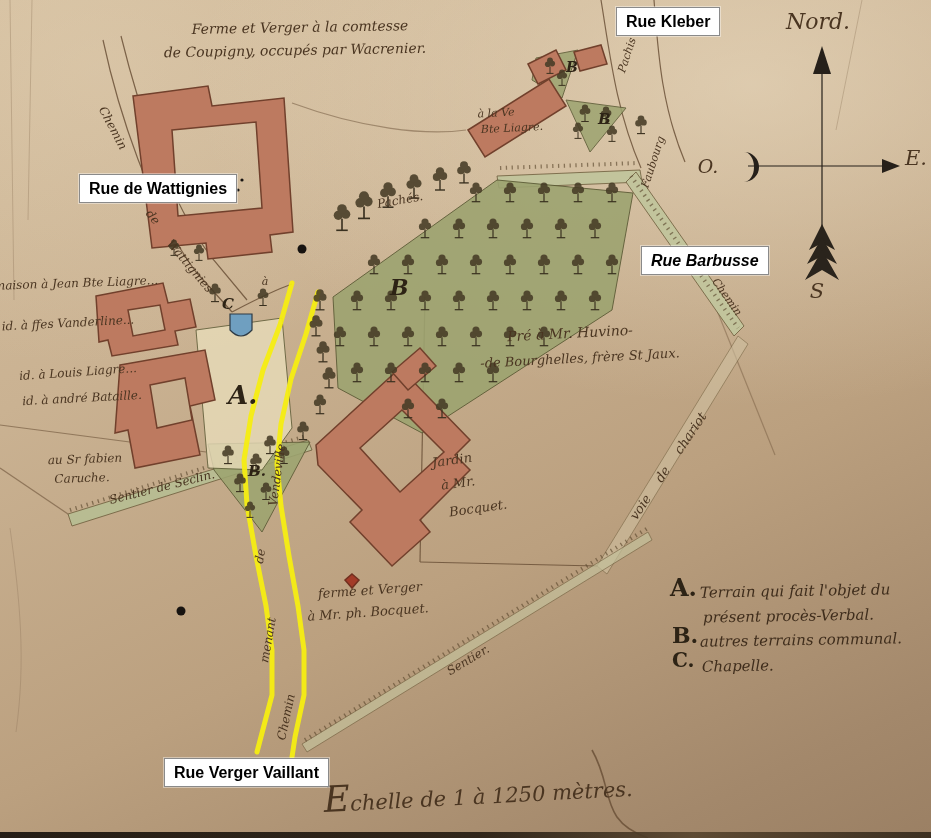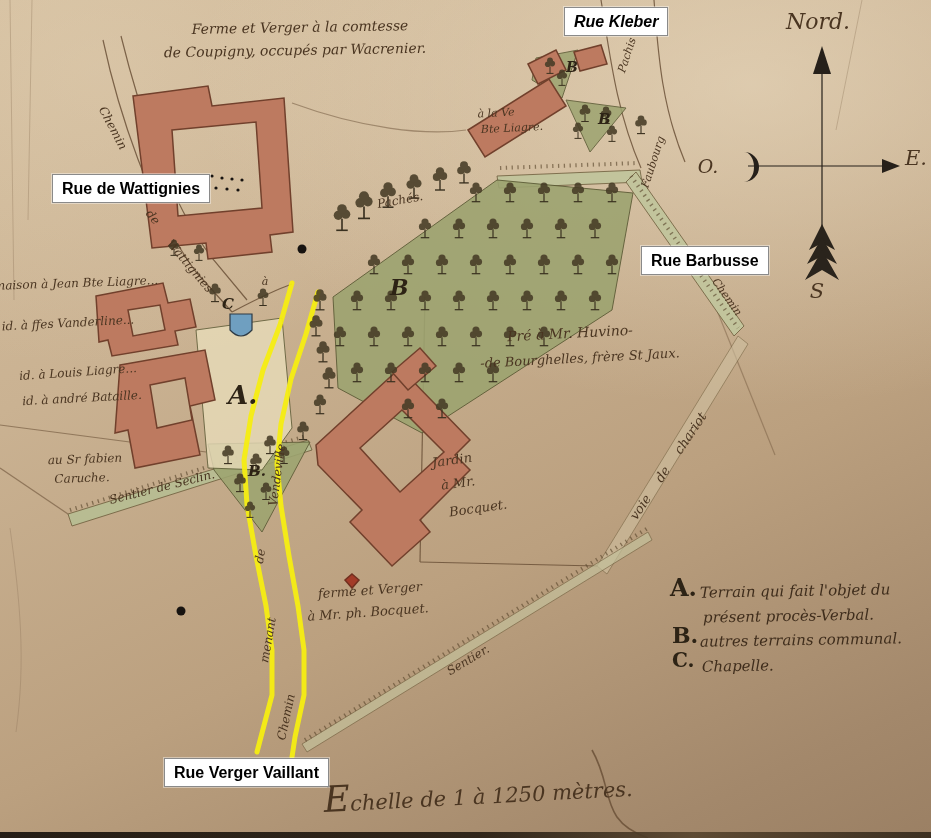--- a/index.html
+++ b/index.html
@@ -285,19 +285,19 @@
   <div class="marker" style="left:670px;top:576px;font-size:24px;font-style:normal;">A.</div>
   <div class="legend-line" style="left:700px;top:582px;font-size:15px;transform:rotate(-1deg);">Terrain qui fait l'objet du</div>
   <div class="legend-line" style="left:703px;top:607px;font-size:15px;transform:rotate(-1deg);">présent procès-Verbal.</div>
   <div class="marker" style="left:672px;top:624px;font-size:22px;font-style:normal;">B.</div>
   <div class="legend-line" style="left:700px;top:631px;font-size:15px;transform:rotate(-1deg);">autres terrains communal.</div>
   <div class="marker" style="left:672px;top:650px;font-size:20px;font-style:normal;">C.</div>
   <div class="legend-line" style="left:702px;top:657px;font-size:15px;transform:rotate(-1deg);">Chapelle.</div>
 
   <div class="hw scale-text" style="left:478px;top:792px;transform:translate(-50%,-50%) rotate(-3deg);">Echelle de 1 à 1250 mètres.</div>
 
-  <div class="street-label" style="left:564px;top:7px;font-style:italic;">Rue Kleber</div>
-  <div class="street-label" style="left:52px;top:174px;">Rue de Wattignies</div>
-  <div class="street-label" style="left:641px;top:246px;">Rue Barbusse</div>
+  <div class="street-label" style="left:616px;top:7px;">Rue Kleber</div>
+  <div class="street-label" style="left:79px;top:174px;">Rue de Wattignies</div>
+  <div class="street-label" style="left:641px;top:246px;font-style:italic;">Rue Barbusse</div>
   <div class="street-label" style="left:164px;top:758px;">Rue Verger Vaillant</div>
 
   <div id="bottom-edge"></div>
 </div>
 
 </body></html>

